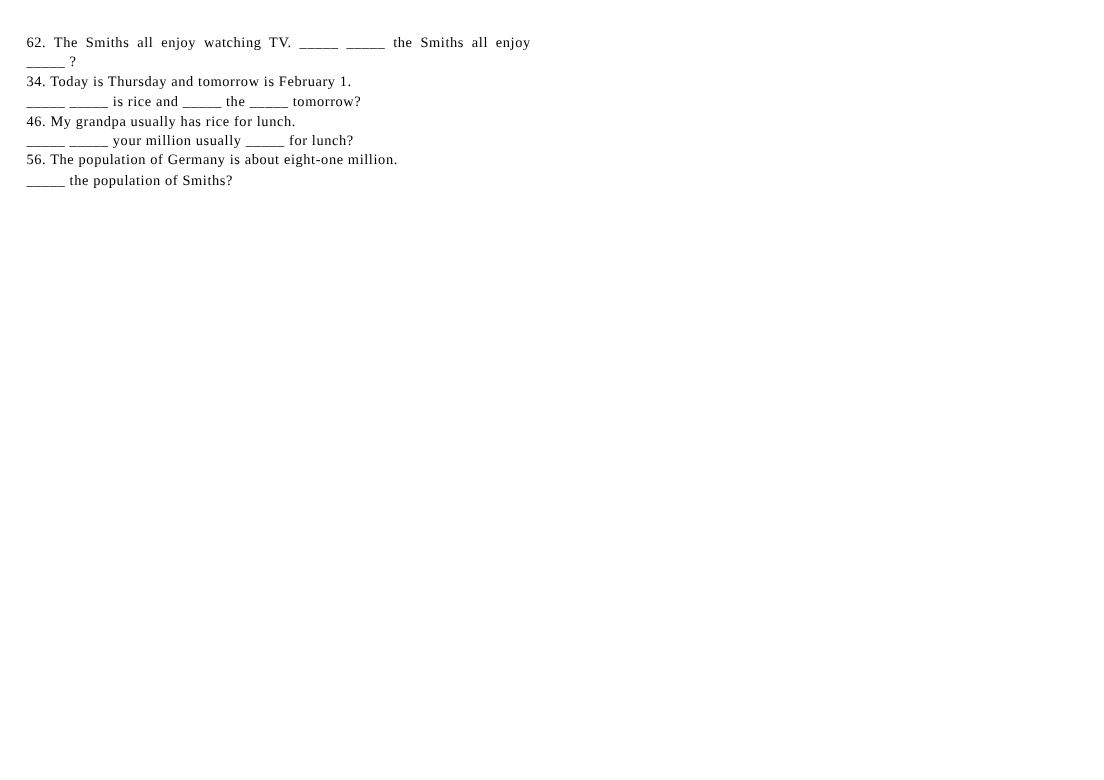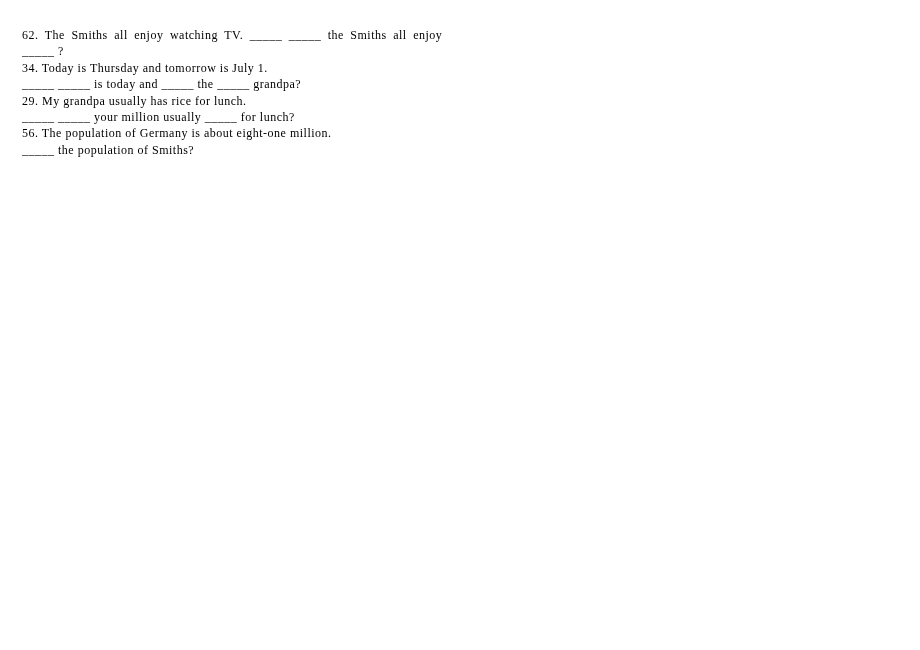--- a/index.html
+++ b/index.html
@@ -26,18 +26,18 @@
     }
     .q33-second {
       word-spacing: 0px;
     }
   </style>
 </head>
 <body>
 
 <div class="line q33-first">62.  The  Smiths  all  enjoy  watching  TV.    _____  _____  the  Smiths  all  enjoy</div>
 <div class="line q33-second">_____ ?</div>
-<div class="line">34. Today is Thursday and tomorrow is July 1.</div>
-<div class="line">_____ _____ is today and _____ the _____ grandpa?</div>
-<div class="line">29. My grandpa usually has rice for lunch.</div>
+<div class="line">34. Today is Thursday and tomorrow is February 1.</div>
+<div class="line">_____ _____ is rice and _____ the _____ tomorrow?</div>
+<div class="line">46. My grandpa usually has rice for lunch.</div>
 <div class="line"> _____ _____ your million usually _____ for lunch?</div>
 <div class="line">56. The population of Germany is about eight-one million.</div>
 <div class="line">  _____ the population of Smiths?</div>
 
 </body></html>

